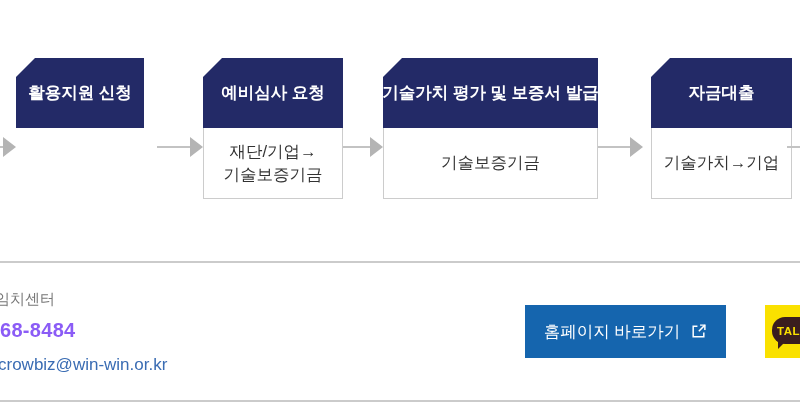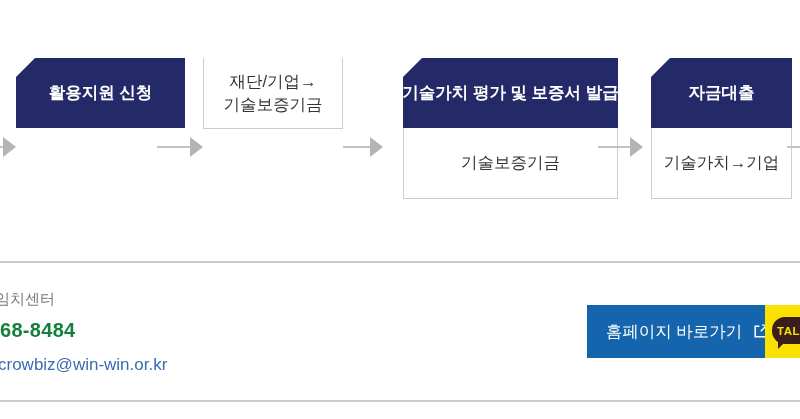--- a/index.html
+++ b/index.html
@@ -32,26 +32,26 @@
     border-left:13px solid #b4b4b4;
     border-top:10px solid transparent;
     border-bottom:10px solid transparent;
   }
 
   
   .divider { position:absolute; left:0; width:800px; height:2px; background:#cbcbcb; }
 
   
   .contact-label { position:absolute; left:-5px; top:290px; font-size:15px; color:#777777; }
-  .contact-phone { position:absolute; left:0px; top:319px; font-size:20px; font-weight:bold; color:#15803d; letter-spacing:0.3px; }
+  .contact-phone { position:absolute; left:0px; top:319px; font-size:20px; font-weight:bold; color:#8b5cf6; letter-spacing:0.3px; }
   .contact-email { position:absolute; left:-2px; top:355px; font-size:17px; color:#3a6cb3; text-decoration:none; }
 
   
   .homepage-btn {
-    position:absolute; left:587px; top:305px; width:201px; height:53px;
+    position:absolute; left:525px; top:305px; width:201px; height:53px;
     background:#1565ae; color:#ffffff; border:none; cursor:pointer;
     display:flex; align-items:center; justify-content:center; gap:10px;
     font-size:16.5px; font-family:"Liberation Sans", sans-serif;
   }
   .homepage-btn svg { display:block; }
 
   
   .kakao-btn {
     position:absolute; left:765px; top:305px; width:48px; height:53px;
     background:#fae100; border:none; cursor:pointer; overflow:visible;
@@ -65,34 +65,37 @@
   .kakao-tail {
     position:absolute; left:13px; top:36px; width:0; height:0;
     border-top:8px solid #3a1e1e; border-right:8px solid transparent;
   }
 </style>
 </head>
 <body>
 
 <div class="screen">
 
-  <div class="step" style="left:16px; width:169px;">
+  <div class="step" style="left:16px; width:128px;">
     <div class="step-header">
       <span>활용지원 신청</span>
     </div>
   </div>
 
   <div class="step" style="left:203px; width:140px;">
+    <div class="step-header">
+      <span>예비심사 요청</span>
+    </div>
     <div class="step-body">
       <span>재단/기업→
 기술보증기금</span>
     </div>
   </div>
 
-  <div class="step" style="left:383px; width:215px;margin-left:20px;">
+  <div class="step" style="left:383px; width:215px;">
     <div class="step-header">
       <span>기술가치 평가 및 보증서 발급</span>
     </div>
     <div class="step-body">
       <span>기술보증기금</span>
     </div>
   </div>
 
   <div class="step" style="left:643px; width:141px;padding-left:8px;">
     <div class="step-header">

